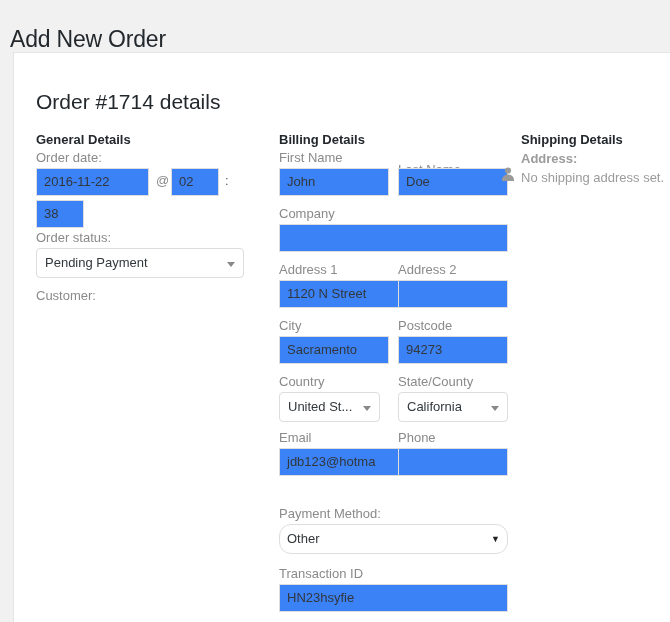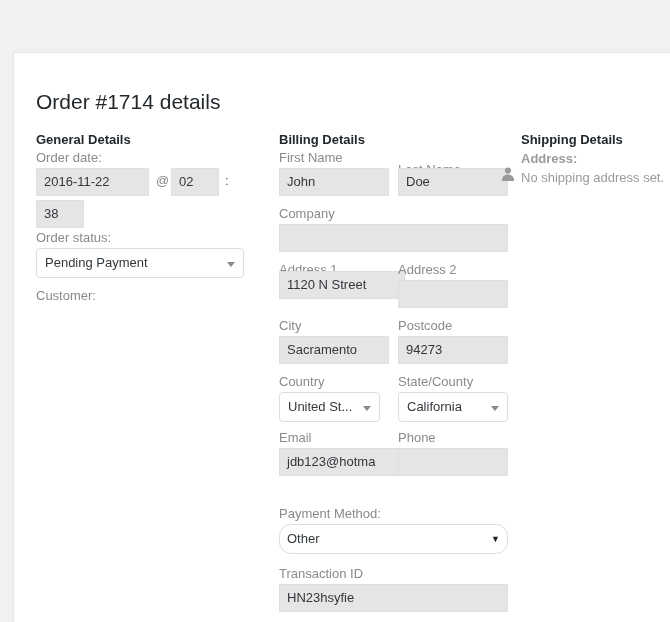--- a/index.html
+++ b/index.html
@@ -80,21 +80,21 @@
     font-size: 13px;
     color: #8a8a8a;
     line-height: 16px;
     white-space: nowrap;
   }
   .txt-input {
     position: absolute;
     box-sizing: border-box;
     height: 28px;
     border: 1px solid #ddd;
-    background: #e5e5e5;
+    background: #3b82f6;
     font-family: "Liberation Sans", sans-serif;
     font-size: 13px;
     color: #32373c;
     padding: 0 7px;
     line-height: 26px;
     border-radius: 0;
     outline: none;
     overflow: hidden;
     white-space: nowrap;
   }
@@ -189,20 +189,21 @@
     color: #9b9b9b;
     line-height: 18px;
     white-space: nowrap;
   }
 </style>
 </head>
 <body>
 
 <div id="page-wrap">
 
+  <h1 class="page-title">Add New Order</h1>
 
   <div class="postbox">
     <div class="panel-inner">
 
       <h2 class="order-heading">Order #1714 details</h2>
 
       <h3 class="section-title col-general">General Details</h3>
 
       <span class="fld-label" style="left:22px; top:97px;">Order date:</span>
       <div class="txt-input" style="left:22px; top:115px; width:113px;">2016-11-22</div>
@@ -223,21 +224,21 @@
 
       <span class="fld-label" style="left:265px; top:97px;">First Name</span>
       <div class="txt-input" style="left:265px; top:115px; width:110px;">John</div>
       <span class="fld-label" style="left:384px; top:109px;">Last Name</span>
       <div class="txt-input" style="left:384px; top:115px; width:110px;">Doe</div>
 
       <span class="fld-label" style="left:265px; top:153px;">Company</span>
       <div class="txt-input" style="left:265px; top:171px; width:229px;"></div>
 
       <span class="fld-label" style="left:265px; top:209px;">Address 1</span>
-      <div class="txt-input" style="left:265px; top:218px; width:126px;">1120 N Street</div>
+      <div class="txt-input" style="left:265px; top:227px; width:126px;">1120 N Street</div>
       <span class="fld-label" style="left:384px; top:209px;">Address 2</span>
       <div class="txt-input" style="left:384px; top:227px; width:110px;"></div>
 
       <span class="fld-label" style="left:265px; top:265px;">City</span>
       <div class="txt-input" style="left:265px; top:283px; width:110px;">Sacramento</div>
       <span class="fld-label" style="left:384px; top:265px;">Postcode</span>
       <div class="txt-input" style="left:384px; top:283px; width:110px;">94273</div>
 
       <span class="fld-label" style="left:265px; top:321px;">Country</span>
       <div class="s2" style="left:265px; top:339px; width:101px;">

